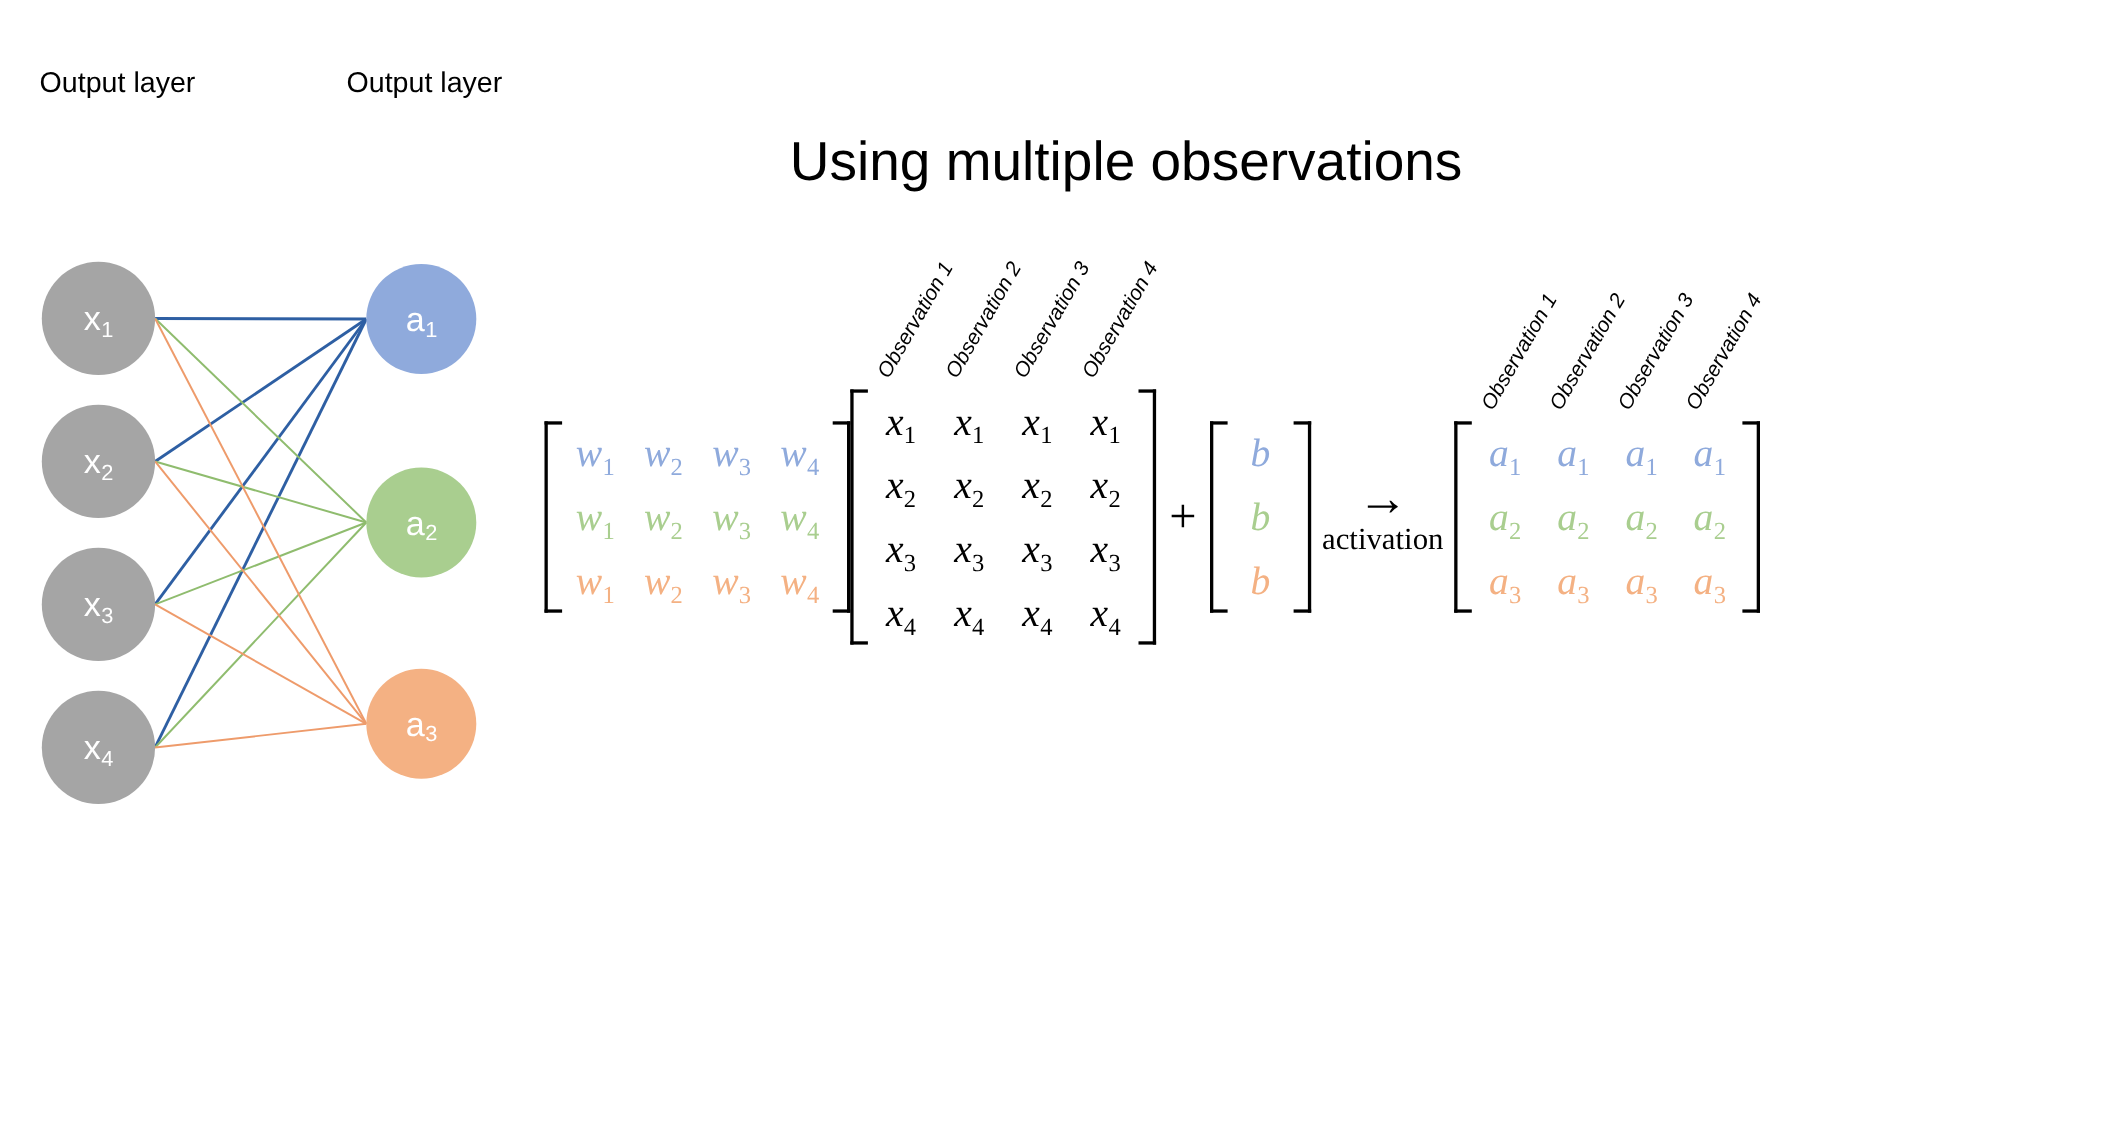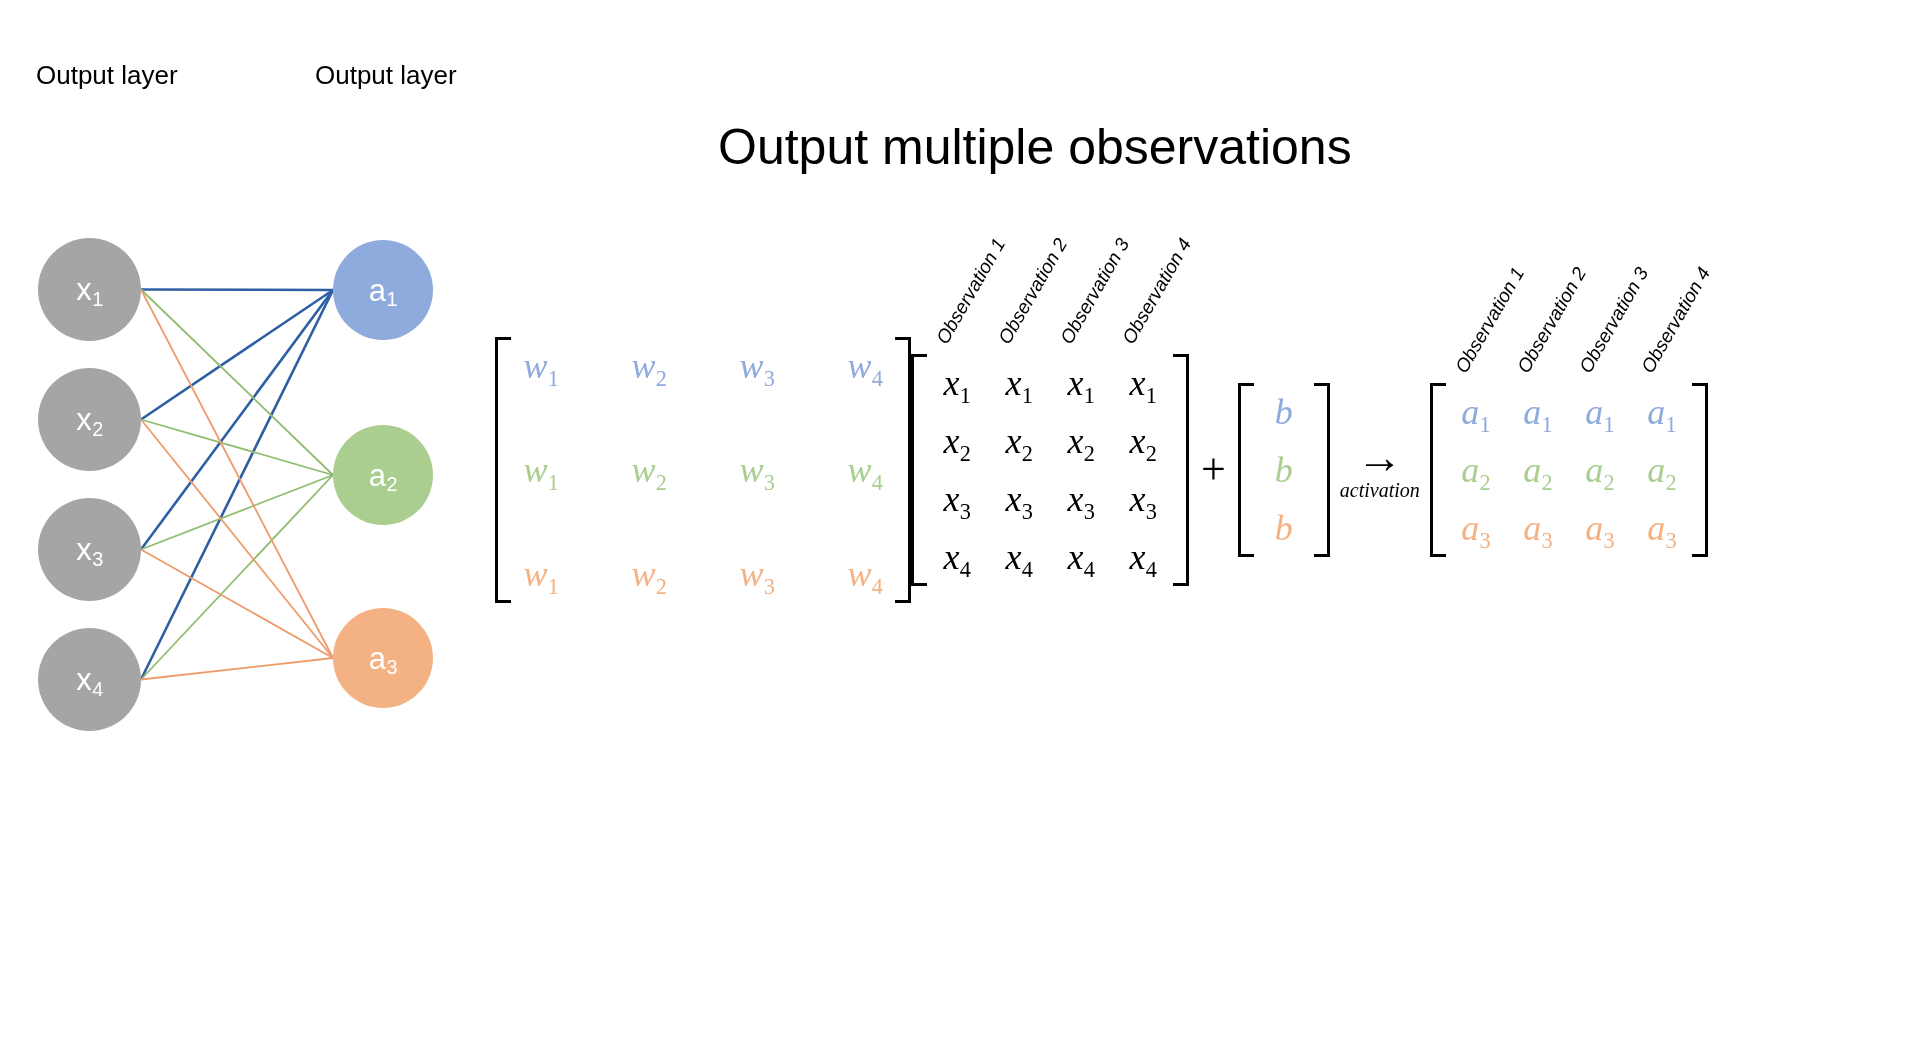--- a/index.html
+++ b/index.html
@@ -156,35 +156,34 @@
     position: relative;
   }
   #activation-arrow {
     font-family: "Liberation Serif", serif;
     font-size: 46px;
     line-height: 0.85;
     color: #000;
   }
   #activation-label {
     font-family: "Liberation Serif", serif;
-    font-style: italic;
-    font-size: 20px;
+    font-size: 28px;
     color: #000;
     margin-top: 2px;
     white-space: nowrap;
   }
 </style>
 </head>
 <body>
 
 <div class="layer-caption" id="caption-input">Output layer</div>
 
 <div class="layer-caption" id="caption-output">Output layer</div>
 
-<div id="page-title">Output multiple observations</div>
+<div id="page-title">Using multiple observations</div>
 
 <div id="network">
   <svg id="edges" width="480" height="560">
       <line x1="141" y1="89.5" x2="333" y2="90" stroke="#2E5FA3" stroke-width="2.6"></line>
       <line x1="141" y1="219.5" x2="333" y2="90" stroke="#2E5FA3" stroke-width="2.6"></line>
       <line x1="141" y1="349.5" x2="333" y2="90" stroke="#2E5FA3" stroke-width="2.6"></line>
       <line x1="141" y1="479.5" x2="333" y2="90" stroke="#2E5FA3" stroke-width="2.6"></line>
       <line x1="141" y1="89.5" x2="333" y2="275" stroke="#8FBC6E" stroke-width="1.8"></line>
       <line x1="141" y1="219.5" x2="333" y2="275" stroke="#8FBC6E" stroke-width="1.8"></line>
       <line x1="141" y1="349.5" x2="333" y2="275" stroke="#8FBC6E" stroke-width="1.8"></line>
@@ -216,21 +215,21 @@
       <div class="node node-out" style="left: 333px; top: 408px; background: rgb(244, 177, 131);">
         <span class="lbl">a<sub>3</sub></span>
       </div>
     </div>
 </div>
 
 <div id="math">
 
   <div class="matrix" id="weight-matrix">
     <span class="bracket left"></span>
-    <div class="mgrid" style="grid-template-columns: repeat(4, auto); gap: 46px;">
+    <div class="mgrid" style="grid-template-columns: repeat(4, auto);">
         <div class="cell" style="color: rgb(143, 170, 220);">w<sub>1</sub></div>
         <div class="cell" style="color: rgb(143, 170, 220);">w<sub>2</sub></div>
         <div class="cell" style="color: rgb(143, 170, 220);">w<sub>3</sub></div>
         <div class="cell" style="color: rgb(143, 170, 220);">w<sub>4</sub></div>
         <div class="cell" style="color: rgb(169, 206, 143);">w<sub>1</sub></div>
         <div class="cell" style="color: rgb(169, 206, 143);">w<sub>2</sub></div>
         <div class="cell" style="color: rgb(169, 206, 143);">w<sub>3</sub></div>
         <div class="cell" style="color: rgb(169, 206, 143);">w<sub>4</sub></div>
         <div class="cell" style="color: rgb(244, 177, 131);">w<sub>1</sub></div>
         <div class="cell" style="color: rgb(244, 177, 131);">w<sub>2</sub></div>

